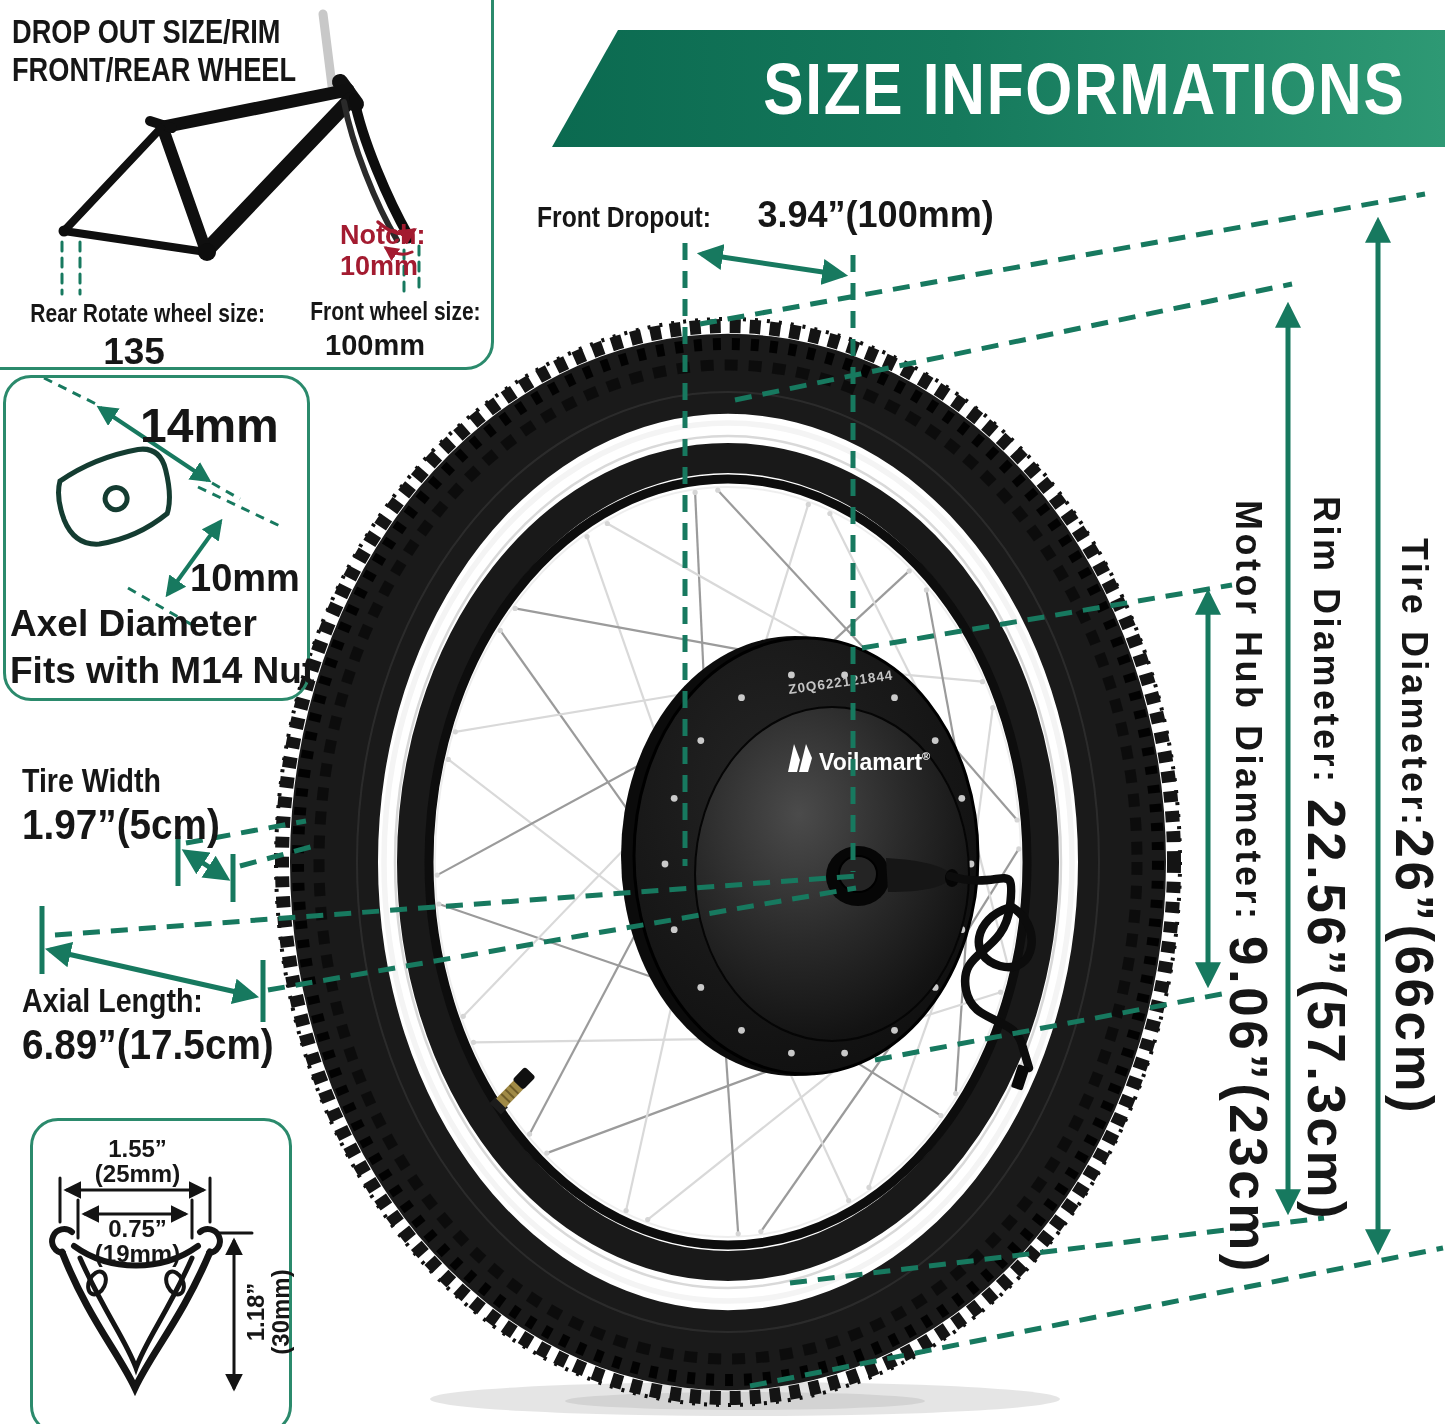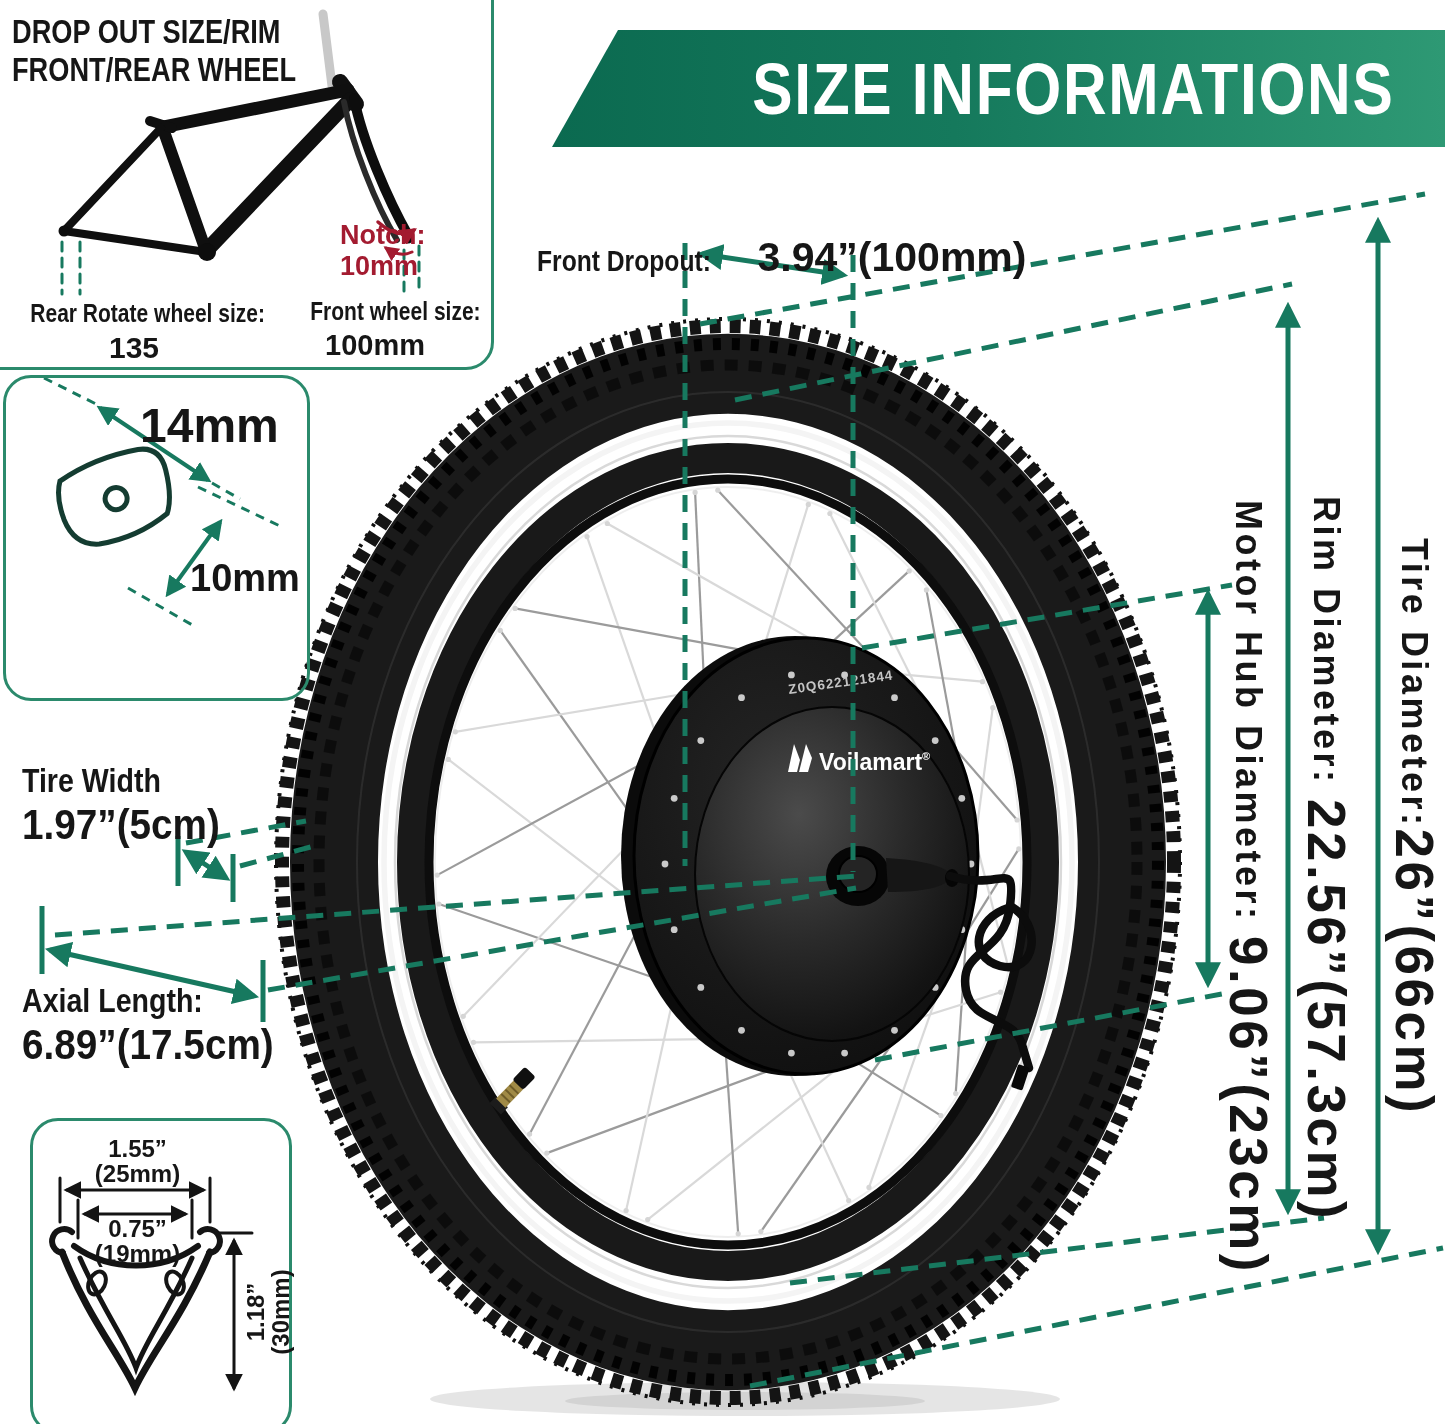--- a/index.html
+++ b/index.html
@@ -5,32 +5,32 @@
   html,body{margin:0;padding:0;background:#fff;}
   .stage{position:relative;width:1445px;height:1424px;background:#fff;overflow:hidden;
          font-family:"Liberation Sans",sans-serif;color:#161616;}
   svg{position:absolute;left:0;top:0;}
   
   .panel{position:absolute;border:3px solid #2b8a6c;border-radius:28px;background:transparent;}
   
   .banner{position:absolute;left:552px;top:30px;width:893px;height:117px;
           background:linear-gradient(90deg,#0b6a50 0%,#15795c 45%,#2e9974 100%);
           clip-path:polygon(66px 0,100% 0,100% 100%,0 100%);
-          display:flex;align-items:center;justify-content:center;padding-left:150px;box-sizing:border-box;}
+          display:flex;align-items:center;justify-content:flex-start;padding-left:150px;box-sizing:border-box;}
   .banner-title{color:#fff;font-size:72px;font-weight:700;letter-spacing:2px;white-space:nowrap;
           transform:scaleX(.84);transform-origin:50% 50%;}
   
   .lbl{position:absolute;font-weight:700;line-height:1.08;white-space:nowrap;}
   .cond{transform:scaleX(.84);transform-origin:0 50%;display:inline-block;}
   .heading{font-size:34px;line-height:1.12;transform:scaleX(.8);transform-origin:0 0;letter-spacing:0;}
   .red{color:#a31b30;}
   .ctr{text-align:center;}
   .fd-row{display:flex;align-items:baseline;}
   .fd-sm{font-size:29px;transform:scaleX(.85);transform-origin:0 100%;display:inline-block;margin-right:-28px;}
-  .fd-lg{font-size:41px;margin-top:39px;}
+  .fd-lg{font-size:36px;}
   .two-sm{font-size:34px;transform:scaleX(.84);transform-origin:0 0;display:inline-block;}
   .two-lg{font-size:43px;display:inline-block;transform:scaleX(.9);transform-origin:0 0;margin-top:2px;}
   
   .vlabel{position:absolute;writing-mode:vertical-rl;font-weight:700;letter-spacing:3.5px;white-space:nowrap;}
   .vs{font-size:36px;}
   .vb{font-size:53px;}
   
   .rimtxt{font-size:24px;font-weight:700;line-height:1.06;}
   .rot90{position:absolute;transform:rotate(-90deg);transform-origin:50% 50%;}
 </style>
@@ -303,28 +303,32 @@
     <div>DROP OUT SIZE/RIM</div>
     <div>FRONT/REAR WHEEL</div>
   </div>
   <div class="lbl red" style="left:316px;top:220px;font-size:27px;line-height:1.15;margin-left:24px;">
     <div>Notch:</div>
     <div>10mm</div>
   </div>
   <div class="lbl ctr" style="left:8px;top:300px;width:252px;font-size:25px;">
     <span class="cond" style="transform-origin:50% 50%;">Rear Rotate wheel size:</span>
   </div>
-  <div class="lbl ctr" style="left:8px;top:332px;width:252px;font-size:30px;">135</div>
+  <div class="lbl ctr" style="left:8px;top:332px;width:252px;font-size:37px;">135</div>
   <div class="lbl ctr" style="left:294px;top:298px;width:190px;font-size:25px;">
     <span class="cond" style="transform-origin:50% 50%;">Front wheel size:</span>
   </div>
   <div class="lbl ctr" style="left:280px;top:330px;width:190px;font-size:29px;">100mm</div>
 
   <div class="lbl" style="left:140px;top:400px;font-size:48px;">14mm</div>
   <div class="lbl" style="left:190px;top:558px;font-size:38px;">10mm</div>
+  <div class="lbl" style="left:10px;top:600px;font-size:37px;line-height:1.28;">
+    <div>Axel Diameter</div>
+    <div>Fits with M14 Nut</div>
+  </div>
 
   <div class="lbl fd-row" style="left:537px;top:196px;gap:44px;">
     <span class="fd-sm">Front Dropout:</span>
     <span class="fd-lg">3.94”(100mm)</span>
   </div>
 
   <div class="lbl" style="left:22px;top:762px;">
     <div><span class="two-sm">Tire Width</span></div>
     <div><span class="two-lg">1.97”(5cm)</span></div>
   </div>

